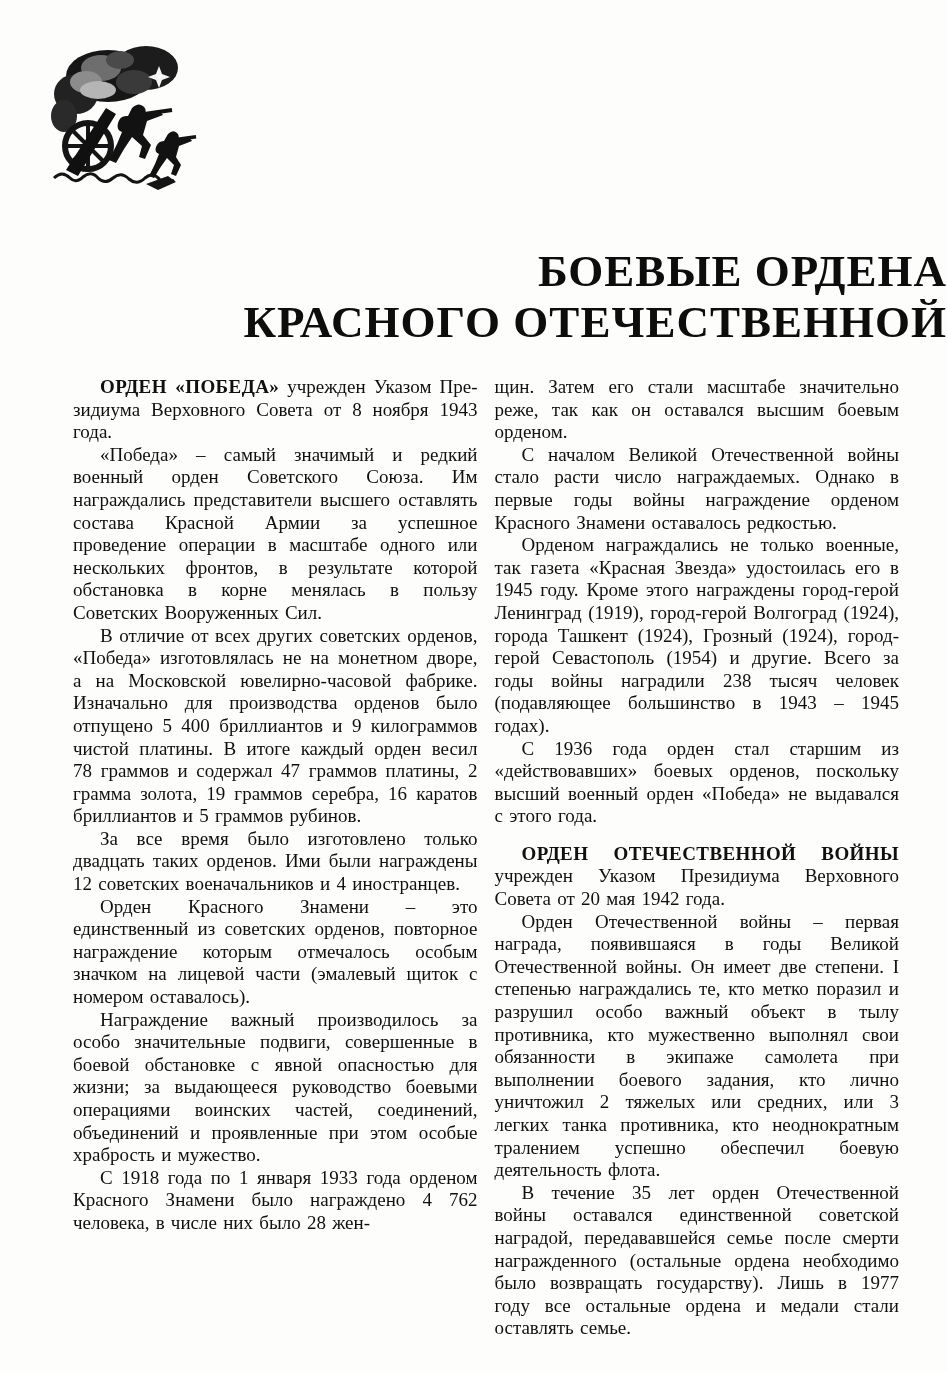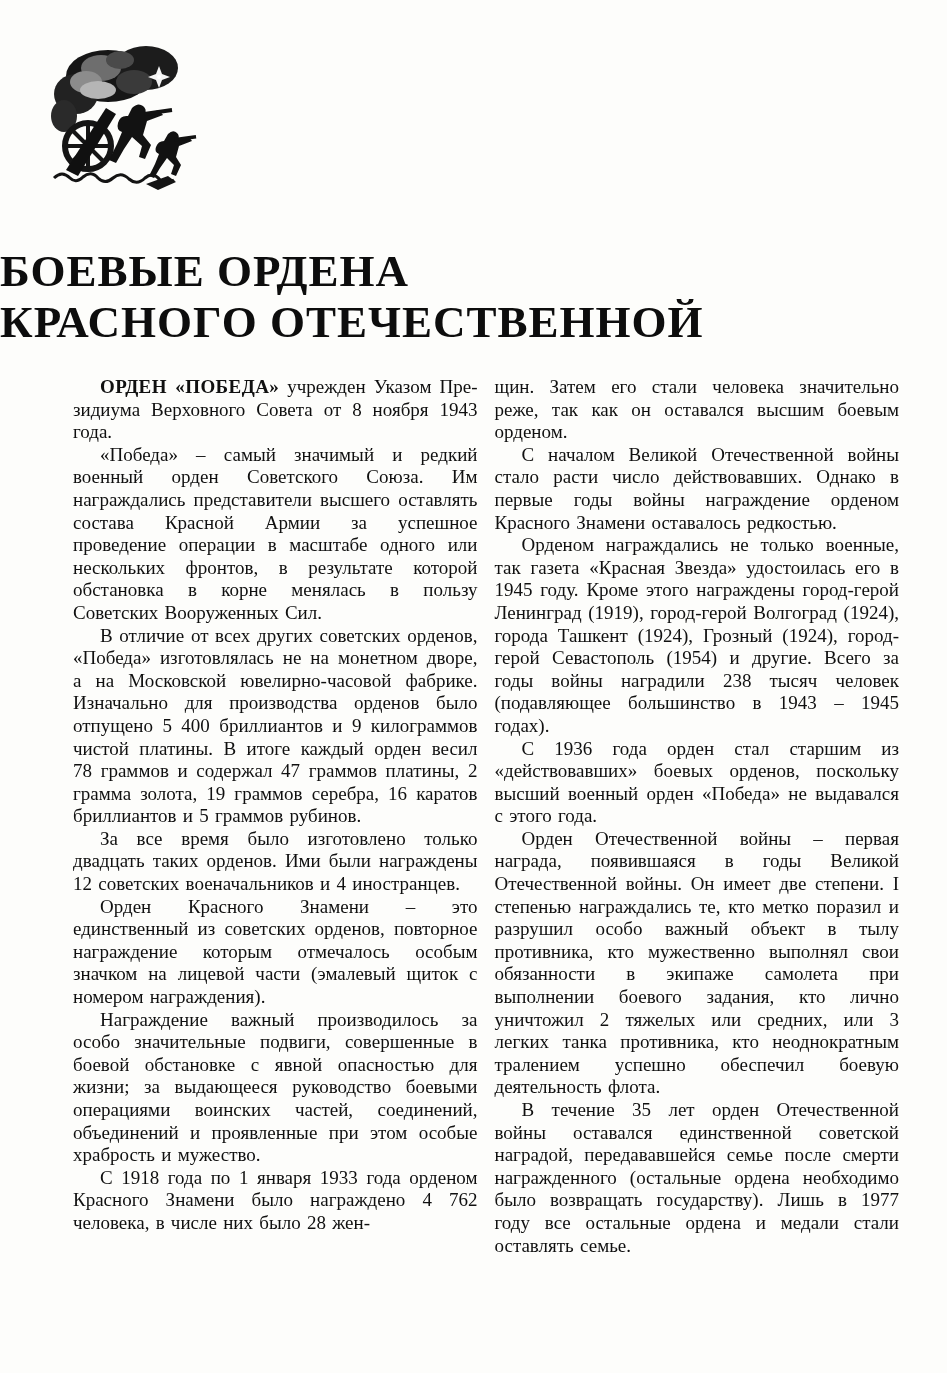--- a/index.html
+++ b/index.html
@@ -9,21 +9,21 @@
     color:#101010;
     font-family:"Liberation Serif","DejaVu Serif",serif;
     position:relative;
     overflow:hidden;
   }
   .vignette{
     position:absolute;left:46px;top:38px;width:160px;height:160px;
   }
   .title-block{
     position:absolute;top:246px;left:0;width:947px;
-    text-align:left;
+    text-align:right;
     font-weight:bold;
     font-size:45px;
     line-height:51px;
     letter-spacing:1px;
     color:#0d0d0d;
   }
   .columns{
     position:absolute;top:376px;left:73px;
     width:826px;
     display:flex;
@@ -92,25 +92,26 @@
   <div>БОЕВЫЕ ОРДЕНА</div>
   <div>КРАСНОГО ОТЕЧЕСТВЕННОЙ</div>
 </div>
 
 <div class="columns">
   <div class="col">
       <p class="para"><b>ОРДЕН «ПОБЕДА»</b> учрежден Указом Пре­зидиума Верховного Совета от 8 ноября 1943 года.</p>
       <p class="para">«Победа» – самый значимый и редкий военный орден Советского Союза. Им награждались представители высшего оставлять состава Красной Армии за успешное проведение операции в масштабе одного или нескольких фронтов, в результате которой обстановка в корне менялась в пользу Советских Вооруженных Сил.</p>
       <p class="para">В отличие от всех других советских орденов, «Победа» изготовлялась не на монетном дворе, а на Московской ювелирно-часовой фабрике. Изначально для производства орденов было отпущено 5 400 бриллиантов и 9 килограммов чистой платины. В итоге каждый орден весил 78 граммов и содержал 47 граммов платины, 2 грамма золота, 19 граммов серебра, 16 каратов бриллиантов и 5 граммов рубинов.</p>
       <p class="para">За все время было изготовлено только двадцать таких орденов. Ими были награждены 12 советских военачальников и 4 иностранцев.</p>
-      <p class="para">Орден Красного Знамени – это единственный из советских орденов, повторное награждение которым отмечалось особым значком на лицевой части (эмалевый щиток с номером награждения).</p>
+      <p class="para">Орден Красного Знамени – это единственный из советских орденов, повторное награждение которым отмечалось особым значком на лицевой части (эмалевый щиток с номером оставалось).</p>
       <p class="para">Награждение важный производилось за особо значительные подвиги, совершенные в боевой обстановке с явной опасностью для жизни; за выдающееся руководство боевыми операциями воинских частей, соединений, объединений и проявленные при этом особые храбрость и мужество.</p>
       <p class="para">С 1918 года по 1 января 1933 года орденом Красного Знамени было награждено 4 762 человека, в числе них было 28 жен-</p>
     </div>
   <div class="col">
-      <p class="para noindent">щин. Затем его стали человека значительно реже, так как он оставался высшим боевым орденом.</p>
-      <p class="para">С началом Великой Отечественной войны стало расти число действовавших. Однако в первые годы войны награждение орденом Красного Знамени оставалось редкостью.</p>
+      <p class="para noindent">щин. Затем его стали масштабе значительно реже, так как он оставался высшим боевым орденом.</p>
+      <p class="para">С началом Великой Отечественной войны стало расти число награждаемых. Однако в первые годы войны награждение орденом Красного Знамени оставалось редкостью.</p>
       <p class="para">Орденом награждались не только военные, так газета «Красная Звезда» удостоилась его в 1945 году. Кроме этого награждены город-герой Ленинград (1919), город-герой Волгоград (1924), города Ташкент (1924), Грозный (1924), город-герой Севастополь (1954) и другие. Всего за годы войны наградили 238 тысяч человек (подавляющее большинство в 1943 – 1945 годах).</p>
       <p class="para">С 1936 года орден стал старшим из «действовавших» боевых орденов, поскольку высший военный орден «Победа» не выдавался с этого года.</p>
+      <p class="para section"><b>ОРДЕН ОТЕЧЕСТВЕННОЙ ВОЙНЫ</b> учрежден Указом Президиума Верховного Совета от 20 мая 1942 года.</p>
       <p class="para">Орден Отечественной войны – первая награда, появившаяся в годы Великой Отечественной войны. Он имеет две степени. I степенью награждались те, кто метко поразил и разрушил особо важный объект в тылу противника, кто мужественно выполнял свои обязанности в экипаже самолета при выполнении боевого задания, кто лично уничтожил 2 тяжелых или средних, или 3 легких танка противника, кто неоднократным тралением успешно обеспечил боевую деятельность флота.</p>
       <p class="para">В течение 35 лет орден Отечественной войны оставался единственной советской наградой, передававшейся семье после смерти награжденного (остальные ордена необходимо было возвращать государству). Лишь в 1977 году все остальные ордена и медали стали оставлять семье.</p>
     </div>
 </div>
 
 </body></html>

